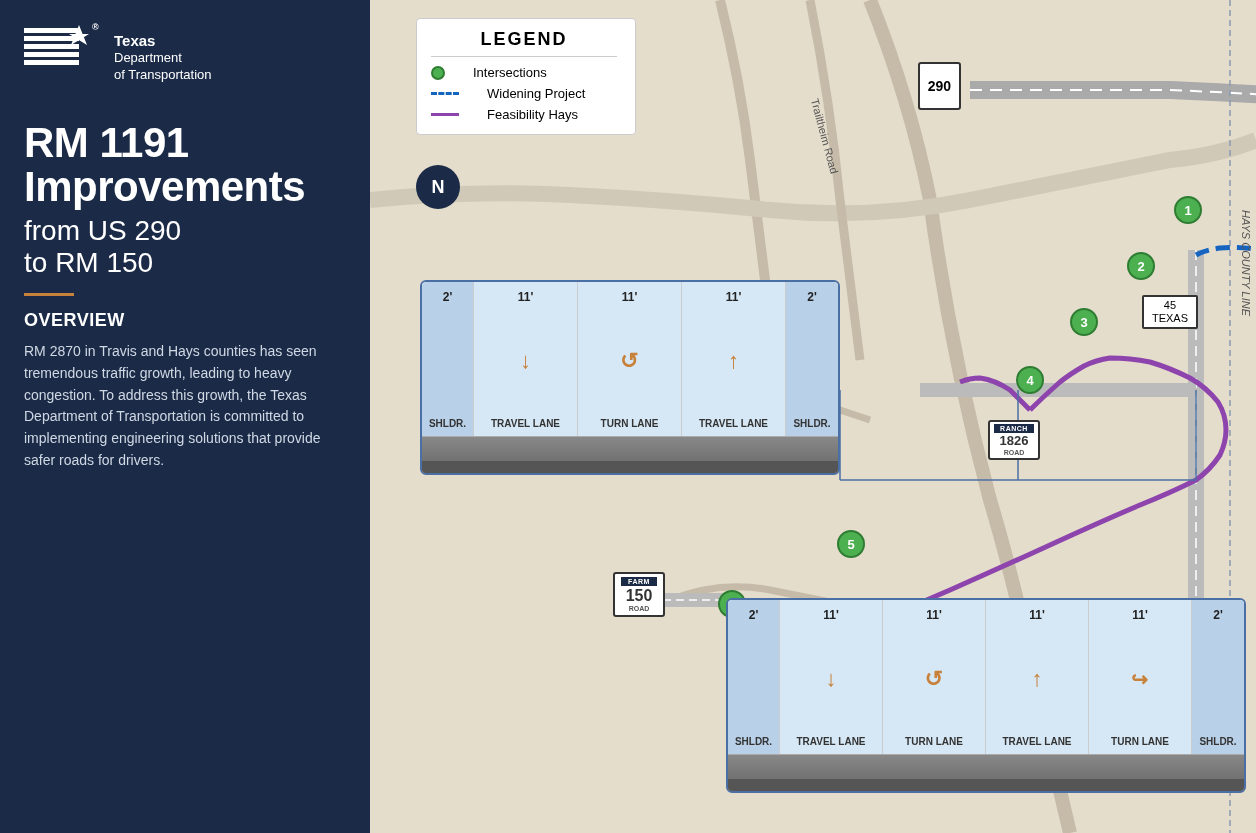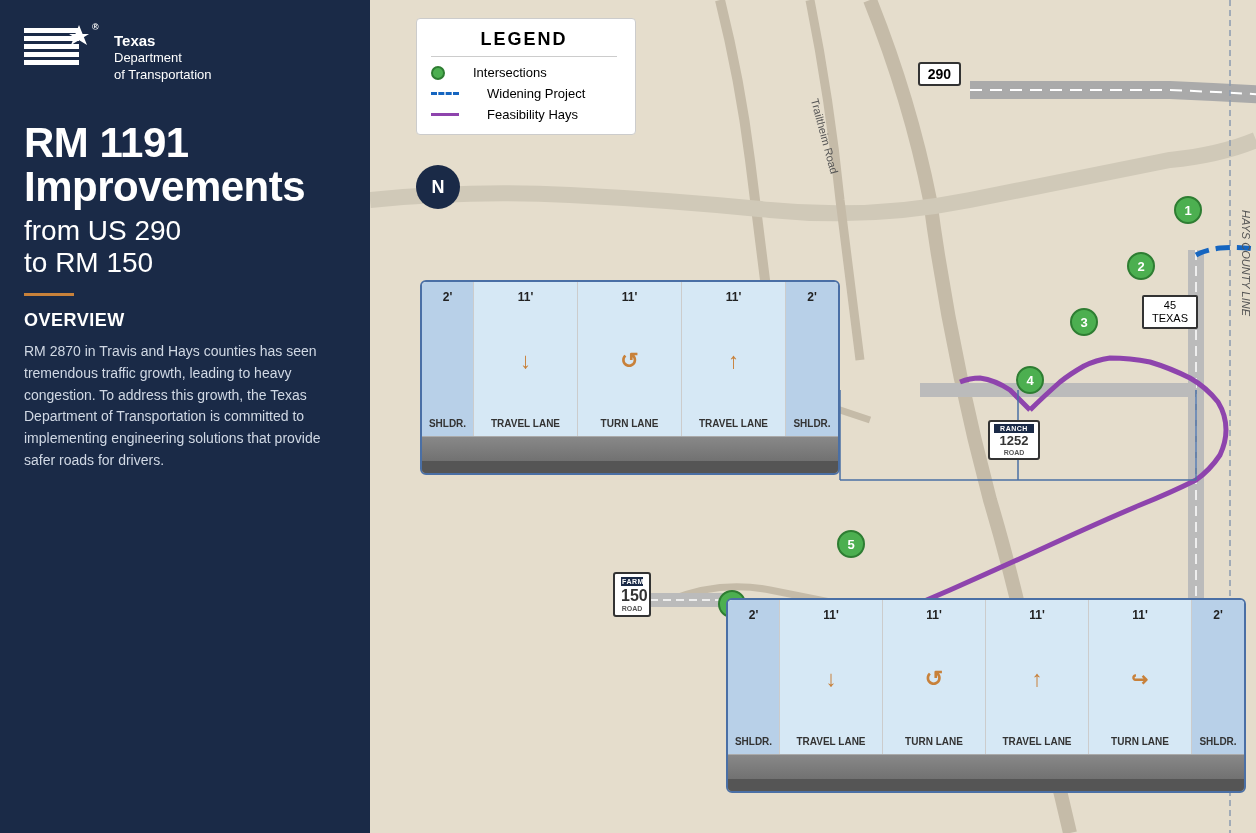--- a/index.html
+++ b/index.html
@@ -179,21 +179,21 @@
       z-index: 20;
     }
 
     .hwy-290 {
       position: absolute;
       top: 62px;
       right: 295px;
       background: white;
       border: 2px solid #333;
       border-radius: 3px;
-      padding: 2px 8px;
+      padding: 14px 8px;
       font-size: 14px;
       font-weight: bold;
       z-index: 15;
     }
 
     .hwy-45 {
       position: absolute;
       top: 295px;
       right: 58px;
       background: white;
@@ -453,25 +453,25 @@
 
   <div class="route-marker" style="top: 196px; left: 804px;">1</div>
   <div class="route-marker" style="top: 252px; left: 757px;">2</div>
   <div class="route-marker" style="top: 308px; left: 700px;">3</div>
   <div class="route-marker" style="top: 366px; left: 646px;">4</div>
   <div class="route-marker" style="top: 530px; left: 467px;">5</div>
   <div class="route-marker" style="top: 590px; left: 348px;">6</div>
 
   <div style="position:absolute; top:420px; left:618px; z-index:20; background:white; border:2.5px solid #333; border-radius:3px; width:52px; text-align:center; padding:2px 4px;">
     <div style="background:#1a2a47; color:white; font-size:7px; font-weight:bold; letter-spacing:0.5px; padding:1px;">RANCH</div>
-    <div style="font-size:13px; font-weight:bold; color:#333; line-height:1.2;">1252</div>
+    <div style="font-size:13px; font-weight:bold; color:#333; line-height:1.2;">1826</div>
     <div style="font-size:7px; color:#555; font-weight:bold;">ROAD</div>
   </div>
 
-  <div style="position:absolute; top:572px; left:243px; z-index:20; background:white; border:2.5px solid #333; border-radius:3px; width:38px; text-align:center; padding:3px 6px;">
+  <div style="position:absolute; top:572px; left:243px; z-index:20; background:white; border:2.5px solid #333; border-radius:3px; width:52px; text-align:center; padding:3px 6px;">
     <div style="background:#1a2a47; color:white; font-size:7px; font-weight:bold; letter-spacing:0.5px; padding:1px;">FARM</div>
     <div style="font-size: 16px; font-weight:bold; color:#333; line-height:1.2;">150</div>
     <div style="font-size:7px; color:#555; font-weight:bold;">ROAD</div>
   </div>
 
   <div style="position:absolute; bottom:55px; left:370px; z-index:20; background:white; border:2.5px solid #333; border-radius:3px; width:52px; text-align:center; padding:3px 6px;">
     <div style="background:#1a2a47; color:white; font-size:7px; font-weight:bold; letter-spacing:0.5px; padding:1px;">FARM</div>
     <div style="font-size: 16px; font-weight:bold; color:#333; line-height:1.2;">967</div>
     <div style="font-size:7px; color:#555; font-weight:bold;">ROAD</div>
   </div>

